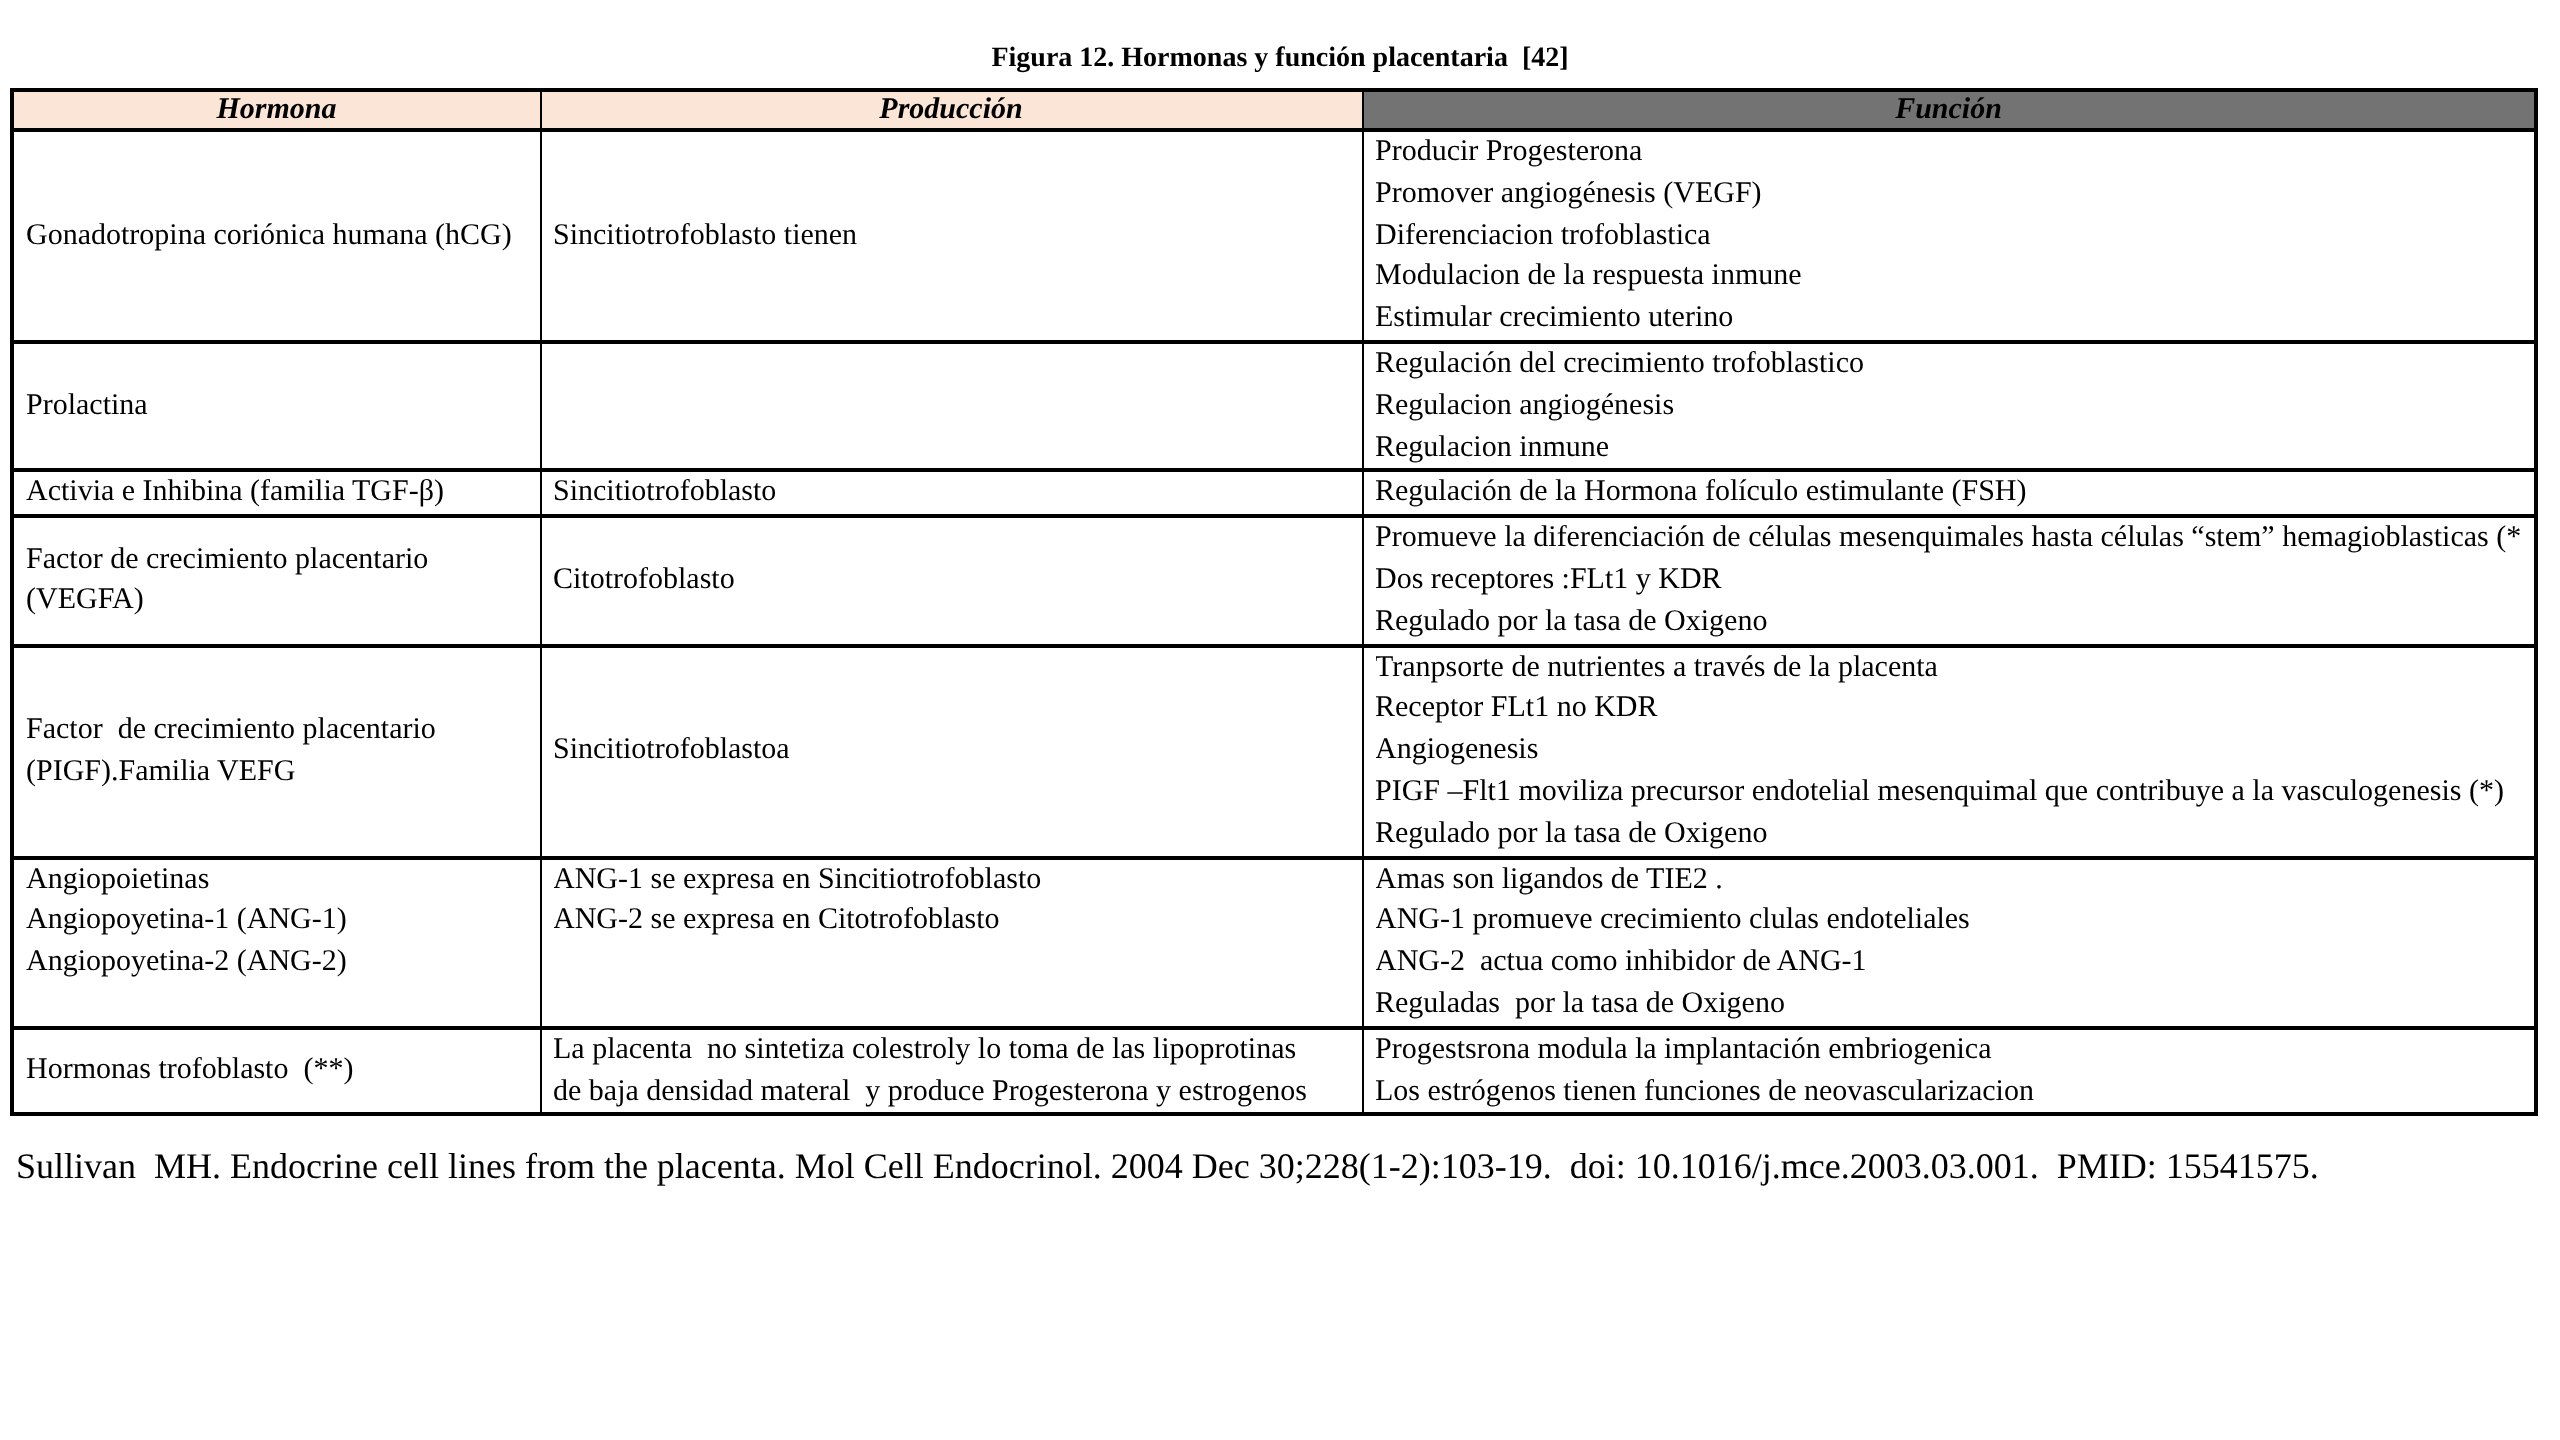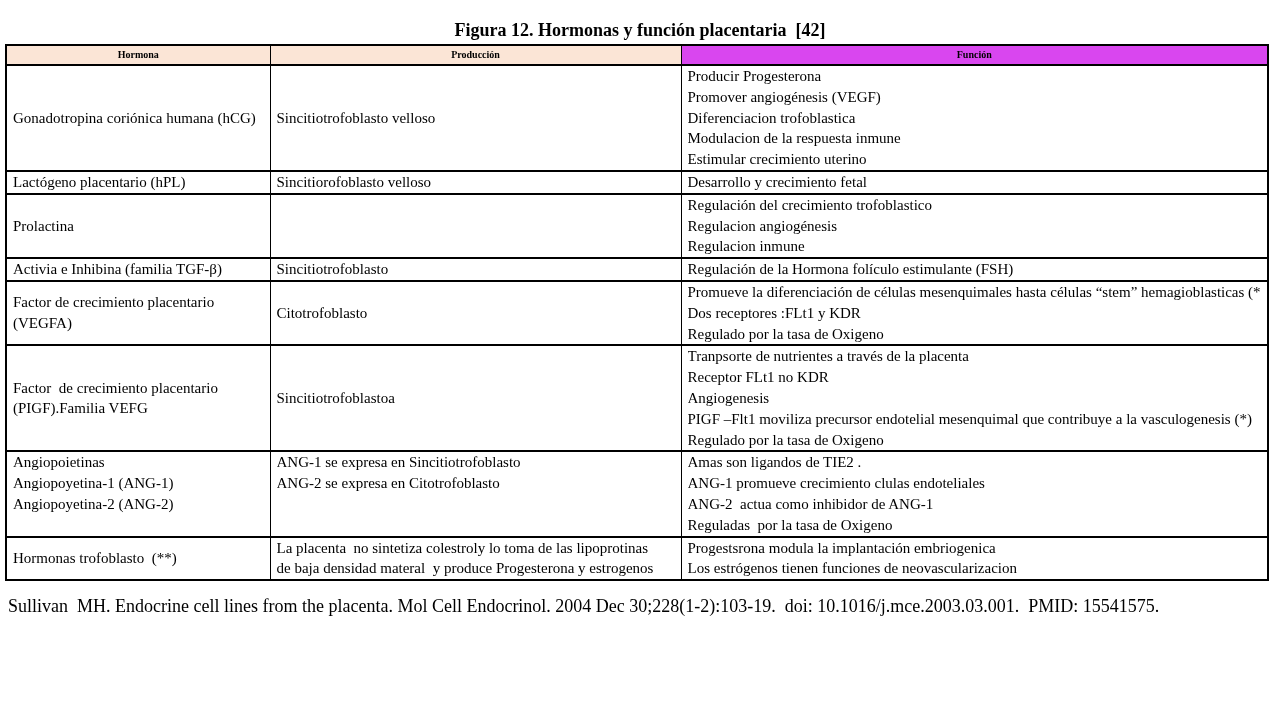--- a/index.html
+++ b/index.html
@@ -7,44 +7,45 @@
     width: 1280px; height: 720px;
     background: #ffffff;
     font-family: "Liberation Serif", serif;
     color: #000;
     overflow: hidden;
   }
   .page { padding-top: 22px; }
   .figure-title {
     text-align: center;
     font-weight: bold;
-    font-size: 18px;
+    font-size: 14px;
     line-height: 16px;
     margin-bottom: 6px;
     white-space: pre;
   }
   table.hormones {
     margin-left: 5px;
     width: 1262px;
     table-layout: fixed;
     border-collapse: collapse;
     border: 2px solid #000;
   }
   col.c-hormona   { width: 264px; }
   col.c-produccion{ width: 411px; }
   col.c-funcion   { width: 587px; }
   th {
     border: solid #000;
     border-width: 2px 1px;
     font-weight: bold;
-    font-size: 10px;
+    font-size: 15px;
     height: 20px;
     line-height: 18px;
     text-align: center;
     padding: 0;
+    font-style: italic;
   }
   td {
     border: solid #000;
     border-width: 2px 1px;
     vertical-align: middle;
     padding: 0 6px;
     overflow: hidden;
   }
   td.v-top { vertical-align: top; }
   .line {
@@ -69,48 +70,37 @@
   <table class="hormones">
     <colgroup>
       <col class="c-hormona">
       <col class="c-produccion">
       <col class="c-funcion">
     </colgroup>
     <thead>
       <tr>
         <th style="background: rgb(251, 229, 214);">Hormona</th>
         <th style="background: rgb(251, 229, 214);">Producción</th>
-        <th style="background: #d946ef;">Función</th>
+        <th style="background: #737373;">Función</th>
       </tr>
     </thead>
     <tbody>
         <tr>
           <td>
             <div class="line">Gonadotropina coriónica humana (hCG)</div>
           </td>
           <td>
-            <div class="line">Sincitiotrofoblasto velloso</div>
+            <div class="line">Sincitiotrofoblasto tienen</div>
           </td>
           <td>
             <div class="line">Producir Progesterona</div>
             <div class="line">Promover angiogénesis (VEGF)</div>
             <div class="line">Diferenciacion trofoblastica</div>
             <div class="line">Modulacion de la respuesta inmune</div>
             <div class="line">Estimular crecimiento uterino</div>
-          </td>
-        </tr>
-        <tr>
-          <td>
-            <div class="line">Lactógeno placentario (hPL)</div>
-          </td>
-          <td>
-            <div class="line">Sincitiorofoblasto velloso</div>
-          </td>
-          <td>
-            <div class="line">Desarrollo y crecimiento fetal</div>
           </td>
         </tr>
         <tr>
           <td>
             <div class="line">Prolactina</div>
           </td>
           <td></td>
           <td>
             <div class="line">Regulación del crecimiento trofoblastico</div>
             <div class="line">Regulacion angiogénesis</div>

